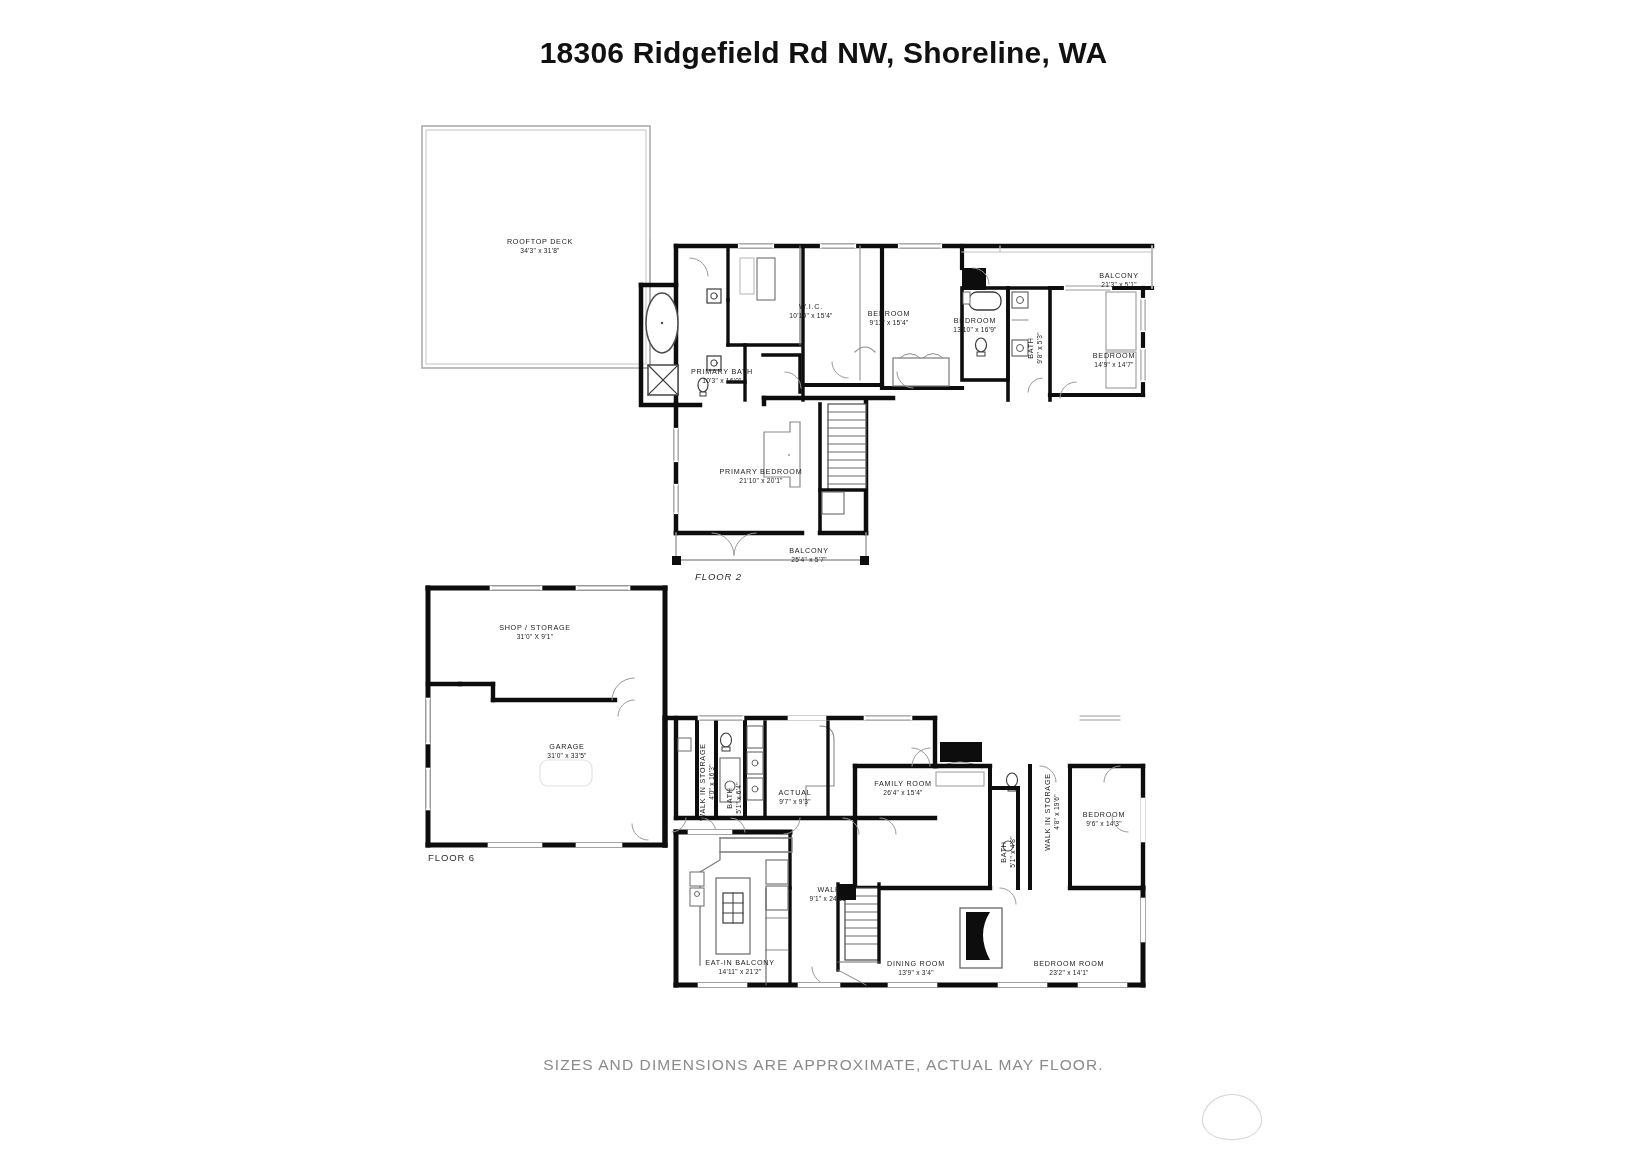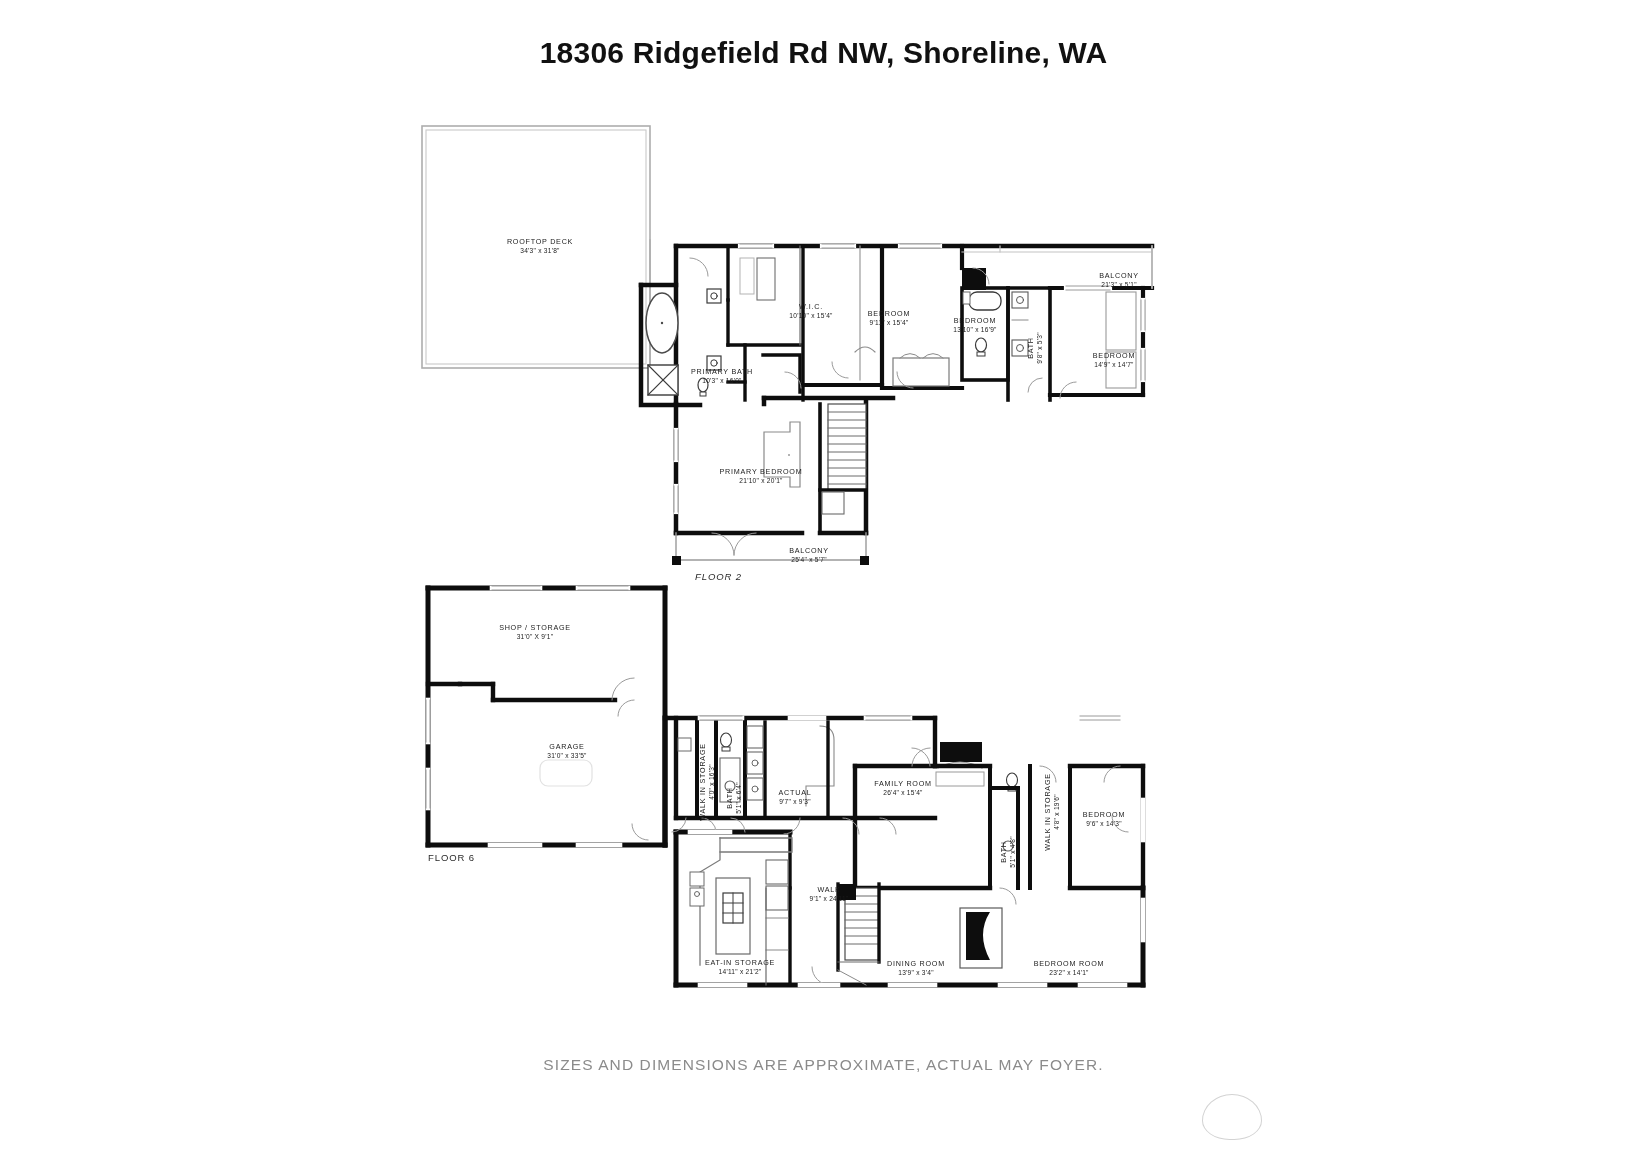--- a/index.html
+++ b/index.html
@@ -520,29 +520,29 @@
       </div>
       <div class="room-label" style="left: 1104px; top: 819px;">
         <span class="rm-name">BEDROOM</span>
         <span class="rm-dims">9'6" x 14'3"</span>
       </div>
       <div class="room-label" style="left: 829px; top: 894px;">
         <span class="rm-name">WALK</span>
         <span class="rm-dims">9'1" x 24'11"</span>
       </div>
       <div class="room-label" style="left: 740px; top: 967px;">
-        <span class="rm-name">EAT-IN STORAGE</span>
+        <span class="rm-name">EAT-IN BALCONY</span>
         <span class="rm-dims">14'11" x 21'2"</span>
       </div>
       <div class="room-label" style="left: 916px; top: 968px;">
         <span class="rm-name">DINING ROOM</span>
         <span class="rm-dims">13'9" x 3'4"</span>
       </div>
       <div class="room-label" style="left: 1069px; top: 968px;">
         <span class="rm-name">BEDROOM ROOM</span>
         <span class="rm-dims">23'2" x 14'1"</span>
       </div>
     </div>
 
-  <div id="disclaimer">SIZES AND DIMENSIONS ARE APPROXIMATE, ACTUAL MAY FOYER.</div>
+  <div id="disclaimer">SIZES AND DIMENSIONS ARE APPROXIMATE, ACTUAL MAY FLOOR.</div>
   <div id="logo-mark"></div>
 
 </div>
 
 </body></html>

